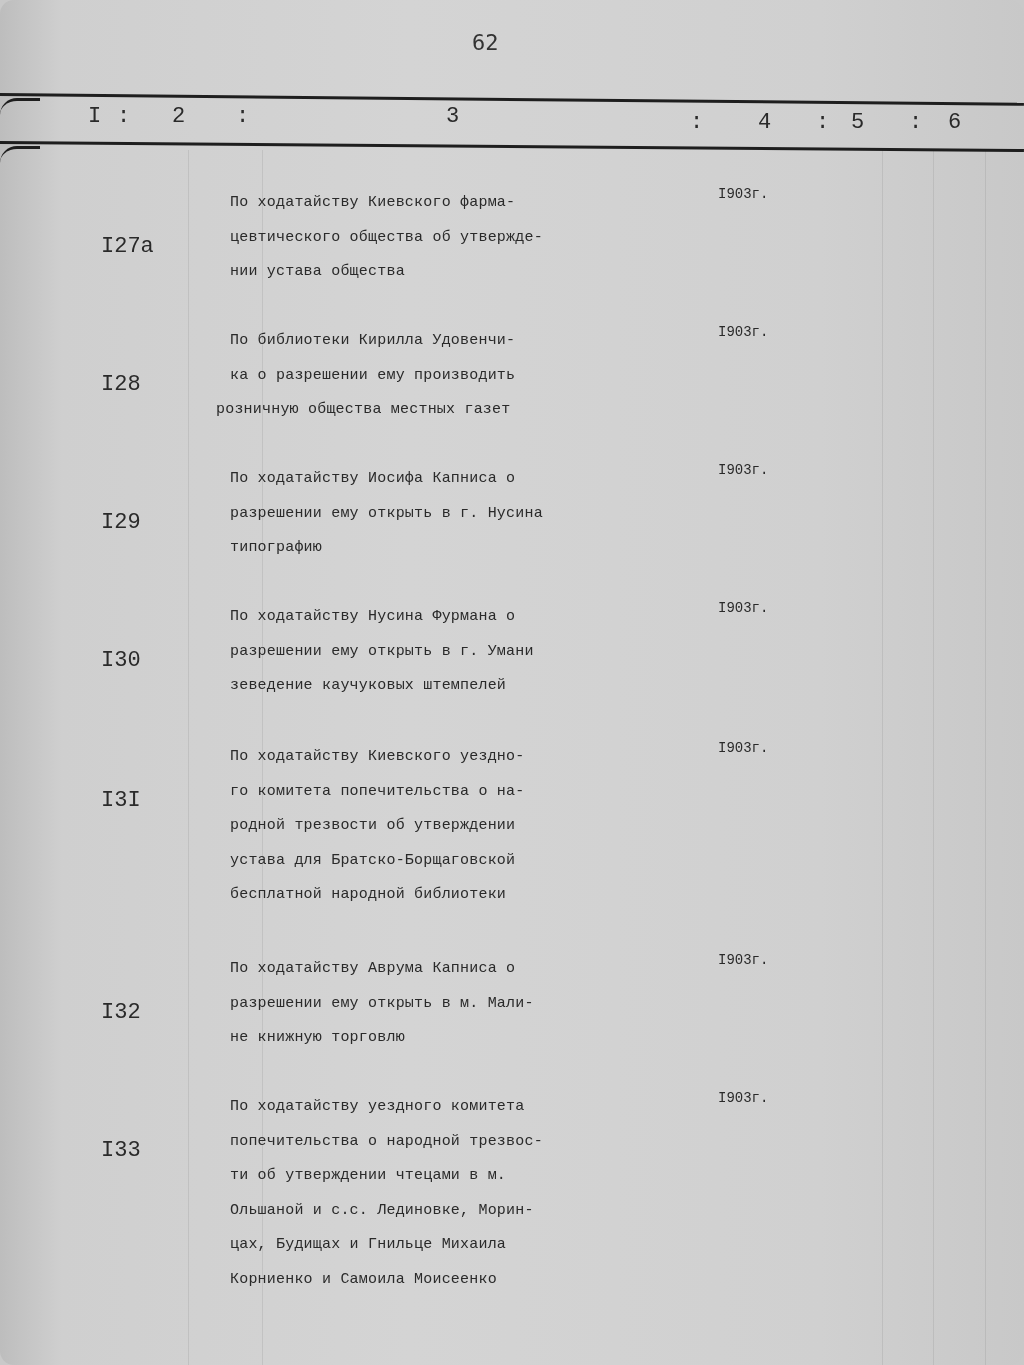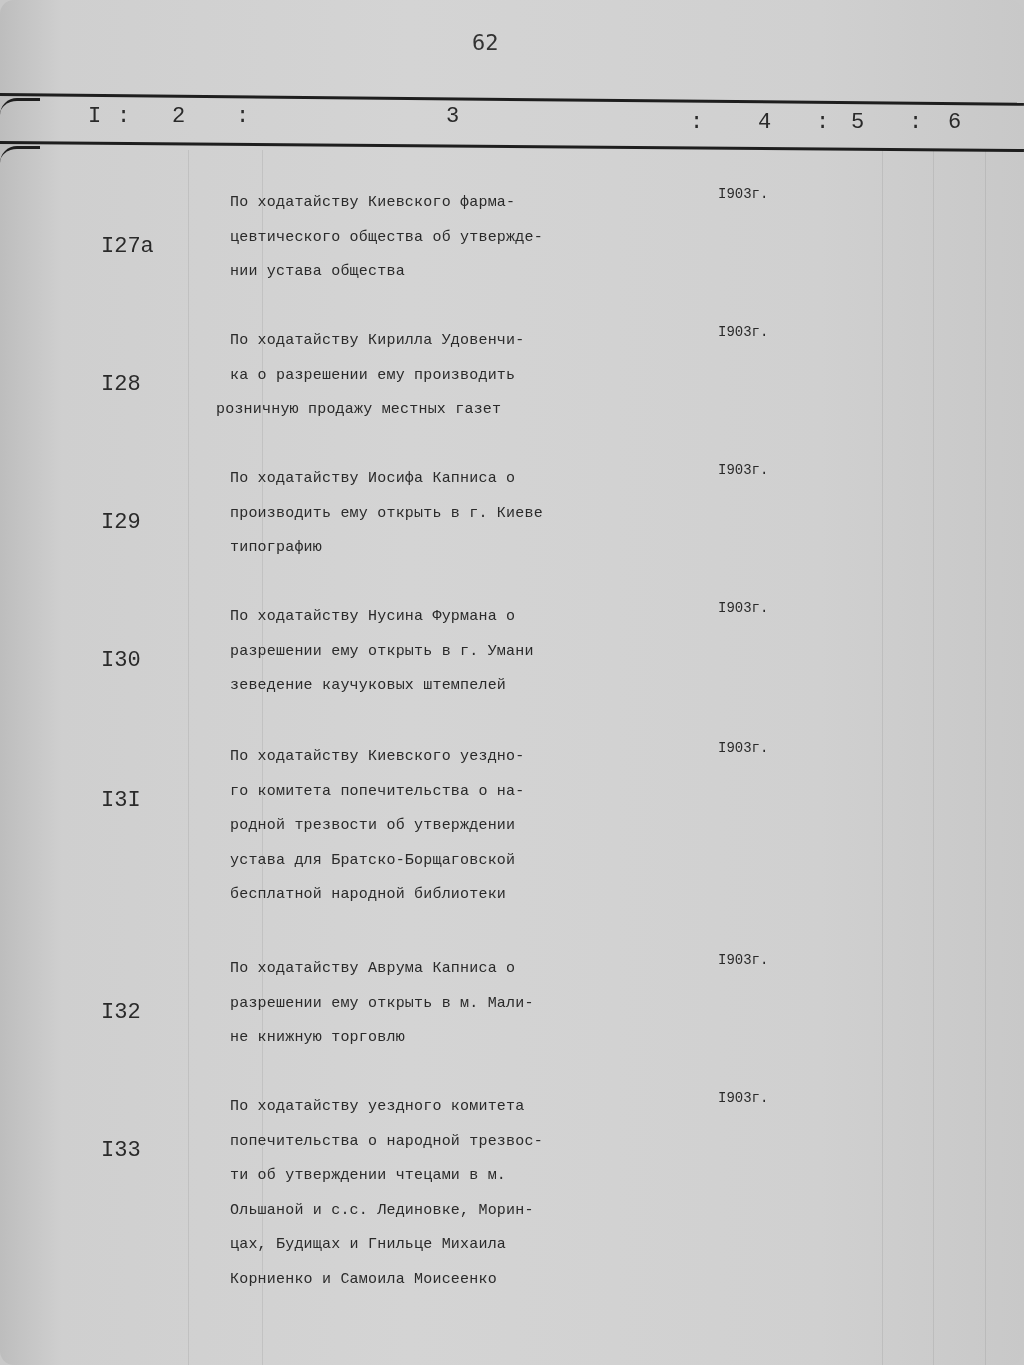--- a/index.html
+++ b/index.html
@@ -63,27 +63,27 @@
   </div>
 
   <div class="entry" style="top:186px">
     <div class="num">I27a</div>
     <div class="desc"><div>По ходатайству Киевского фарма-</div><div>цевтического общества об утвержде-</div><div>нии устава общества</div></div>
     <div class="year">I903г.</div>
   </div>
 
   <div class="entry" style="top:324px">
     <div class="num">I28</div>
-    <div class="desc"><div>По ходатайству Кирилла Удовенчи-</div><div>ка о разрешении ему производить</div><div style="margin-left:-14px">розничную продажу местных газет</div></div>
+    <div class="desc"><div>По библиотеки Кирилла Удовенчи-</div><div>ка о разрешении ему производить</div><div style="margin-left:-14px">розничную общества местных газет</div></div>
     <div class="year">I903г.</div>
   </div>
 
   <div class="entry" style="top:462px">
     <div class="num">I29</div>
-    <div class="desc"><div>По ходатайству Иосифа Капниса о</div><div>производить ему открыть в г. Киеве</div><div>типографию</div></div>
+    <div class="desc"><div>По ходатайству Иосифа Капниса о</div><div>разрешении ему открыть в г. Нусина</div><div>типографию</div></div>
     <div class="year">I903г.</div>
   </div>
 
   <div class="entry" style="top:600px">
     <div class="num">I30</div>
     <div class="desc"><div>По ходатайству Нусина Фурмана о</div><div>разрешении ему открыть в г. Умани</div><div>зеведение каучуковых штемпелей</div></div>
     <div class="year">I903г.</div>
   </div>
 
   <div class="entry" style="top:740px">

